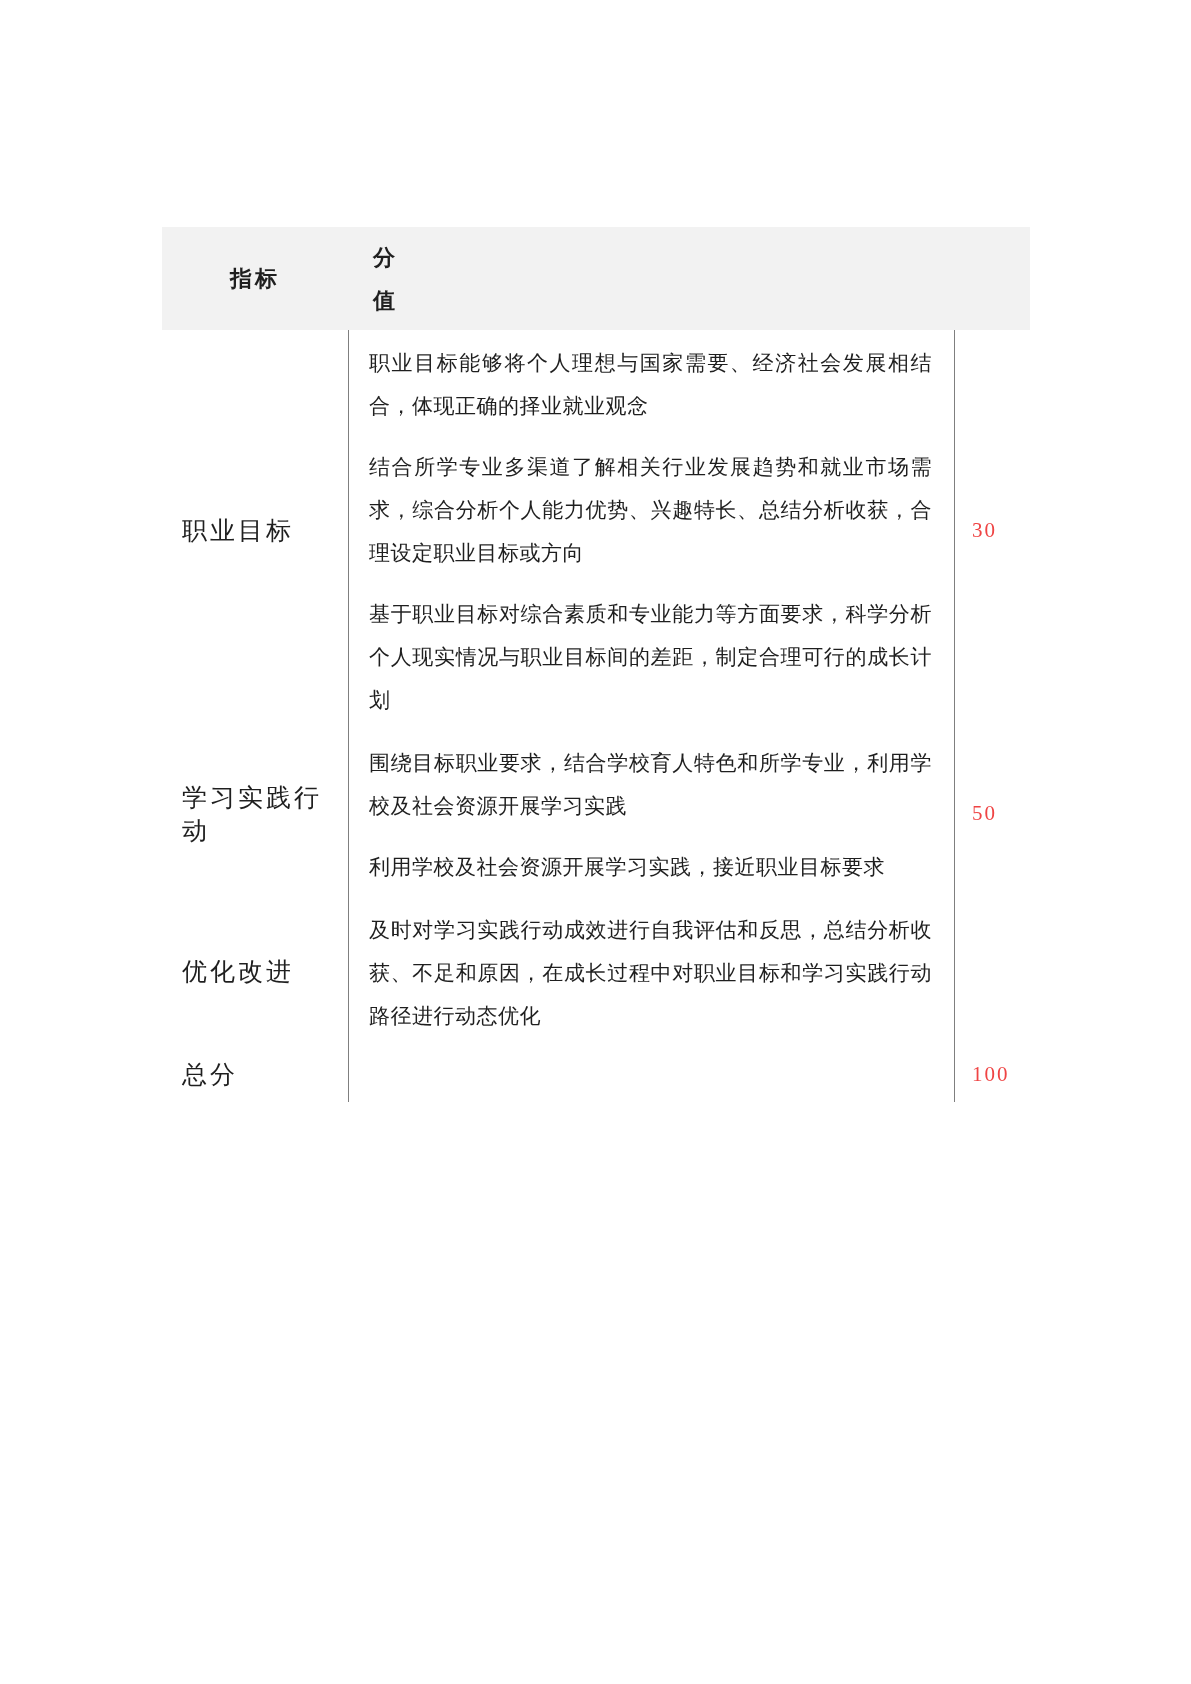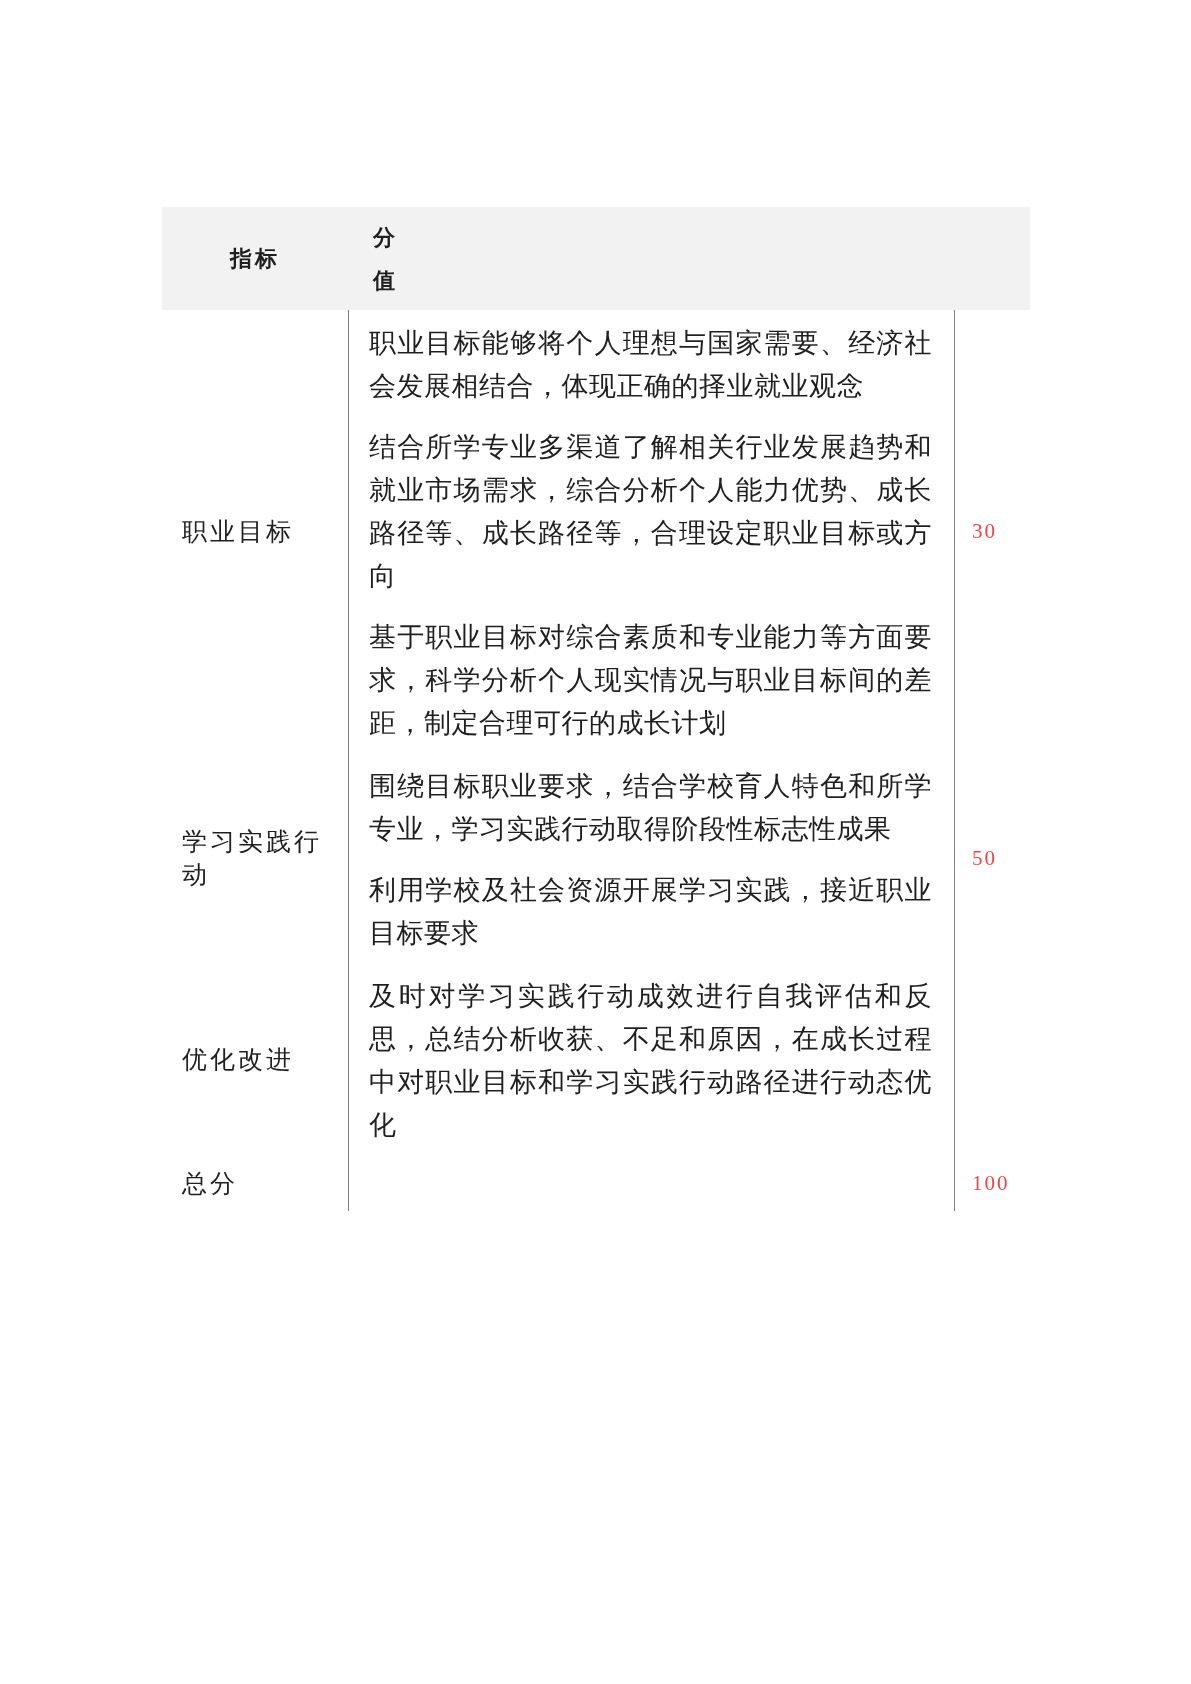--- a/index.html
+++ b/index.html
@@ -14,20 +14,21 @@
     background: var(--page-bg, #fff);
     font-family: "Liberation Serif", "DejaVu Serif", serif;
     color: var(--text-color, #1f1f1f);
   }
   .page {
     position: relative;
     width: 1191px;
     height: 1453px;
     background: var(--page-bg, #fff);
     overflow: hidden;
+    margin-top: 20px;
   }
   .rubric-table {
     position: absolute;
     left: 162px;
     top: 207px;
     width: 868px;
   }
   .t-row { display: flex; align-items: stretch; }
   .cell { flex: 0 0 auto; }
   .c1 { width: 186px; }
@@ -42,21 +43,21 @@
   .score-head { white-space: pre-line; text-align: center; line-height: 43px; }
 
   .body-row .c1, .body-row .c3 { display: flex; align-items: center; }
   .indicator-label {
     padding-left: 20px;
     font-size: 25px;
     letter-spacing: 3px;
   }
   .desc-cell { padding: 12px 22px 8px 20px; }
   .desc-cell p {
-    font-size: 27px;
+    font-size: 21px;
     line-height: 43px;
     letter-spacing: 0.5px;
     text-align: justify;
     margin-bottom: 18px;
   }
   .desc-cell p:last-child { margin-bottom: 0; }
   .score-cell { padding-left: 17px; font-size: 21px; letter-spacing: 2px; color: #ef4444; }
 
   .total-row { height: 56px; }
 </style>
@@ -71,34 +72,34 @@
       <div class="cell c3 score-head">分
 值</div>
     </div>
 
     <div class="t-row body-row">
       <div class="cell c1">
         <span class="indicator-label">职业目标</span>
       </div>
       <div class="cell c2 desc-cell">
         <p>职业目标能够将个人理想与国家需要、经济社会发展相结合，体现正确的择业就业观念</p>
-        <p>结合所学专业多渠道了解相关行业发展趋势和就业市场需求，综合分析个人能力优势、成长路径等、成长路径等，合理设定职业目标或方向</p>
+        <p>结合所学专业多渠道了解相关行业发展趋势和就业市场需求，综合分析个人能力优势、兴趣特长、总结分析收获，合理设定职业目标或方向</p>
         <p>基于职业目标对综合素质和专业能力等方面要求，科学分析个人现实情况与职业目标间的差距，制定合理可行的成长计划</p>
       </div>
       <div class="cell c3">
         <span class="score-cell">30</span>
       </div>
     </div>
 
     <div class="t-row body-row">
       <div class="cell c1">
         <span class="indicator-label">学习实践行动</span>
       </div>
       <div class="cell c2 desc-cell">
-        <p>围绕目标职业要求，结合学校育人特色和所学专业，学习实践行动取得阶段性标志性成果</p>
+        <p>围绕目标职业要求，结合学校育人特色和所学专业，利用学校及社会资源开展学习实践</p>
         <p>利用学校及社会资源开展学习实践，接近职业目标要求</p>
       </div>
       <div class="cell c3">
         <span class="score-cell">50</span>
       </div>
     </div>
 
     <div class="t-row body-row">
       <div class="cell c1">
         <span class="indicator-label">优化改进</span>

